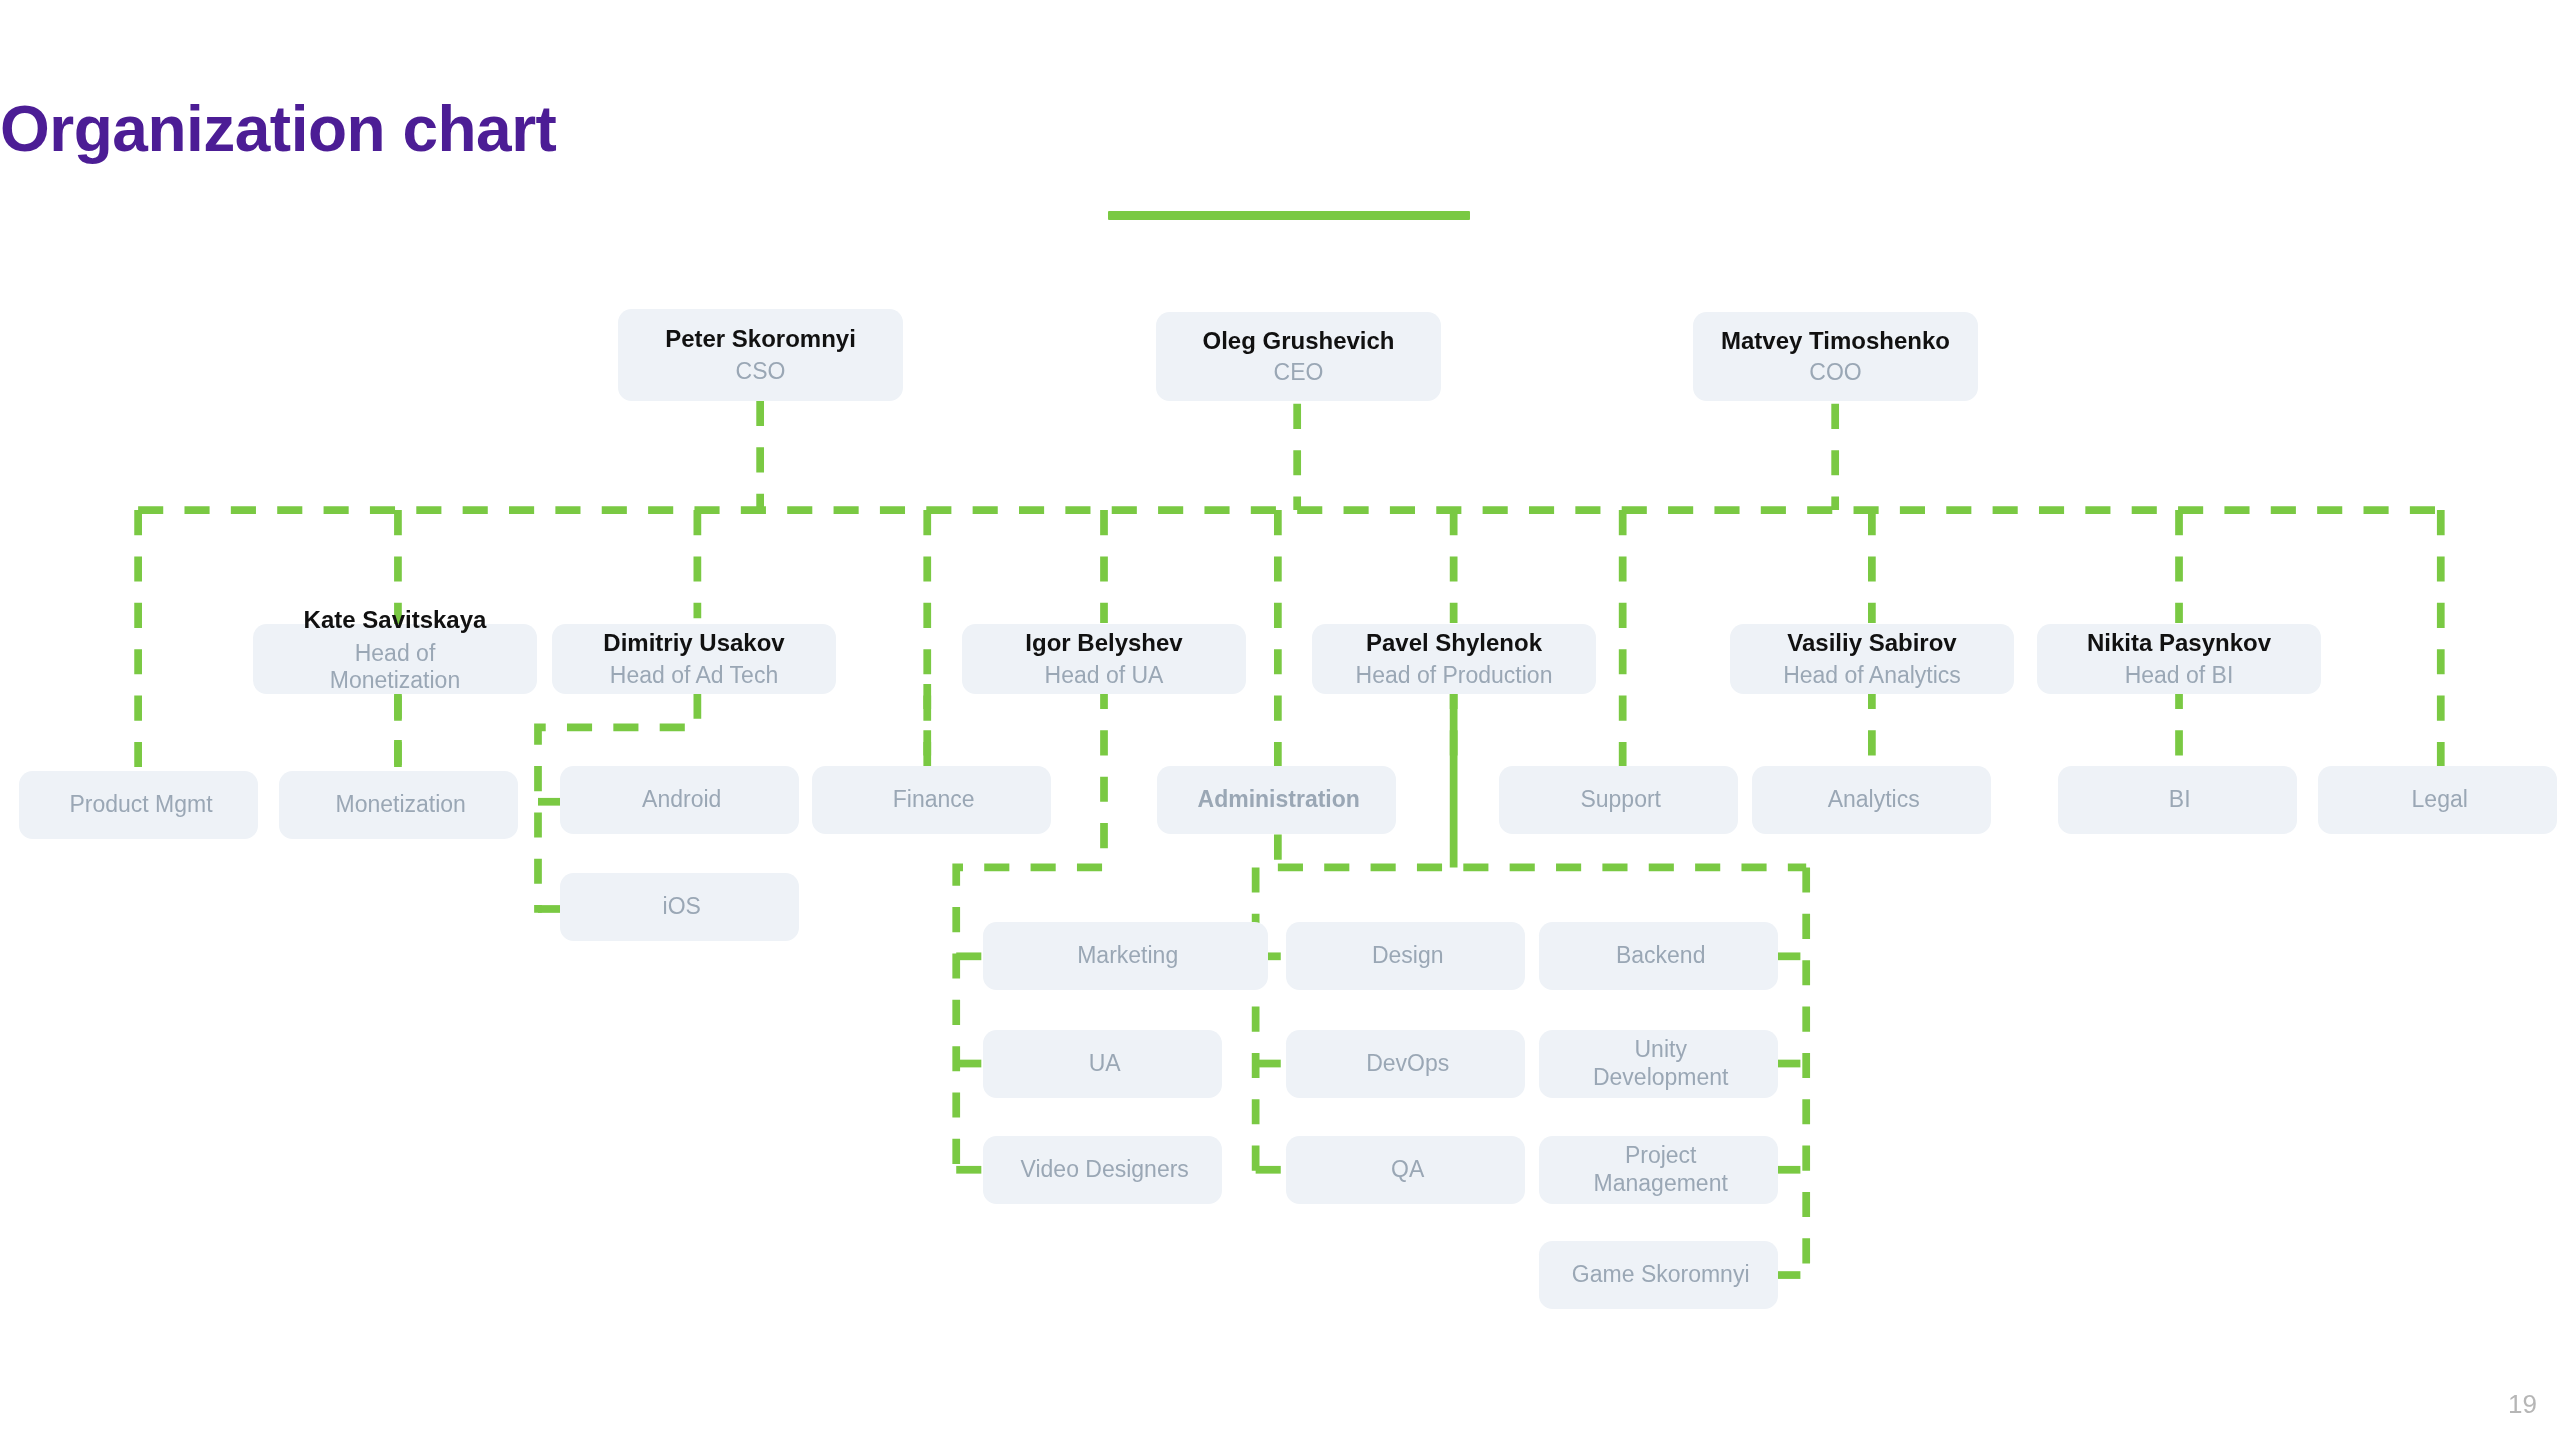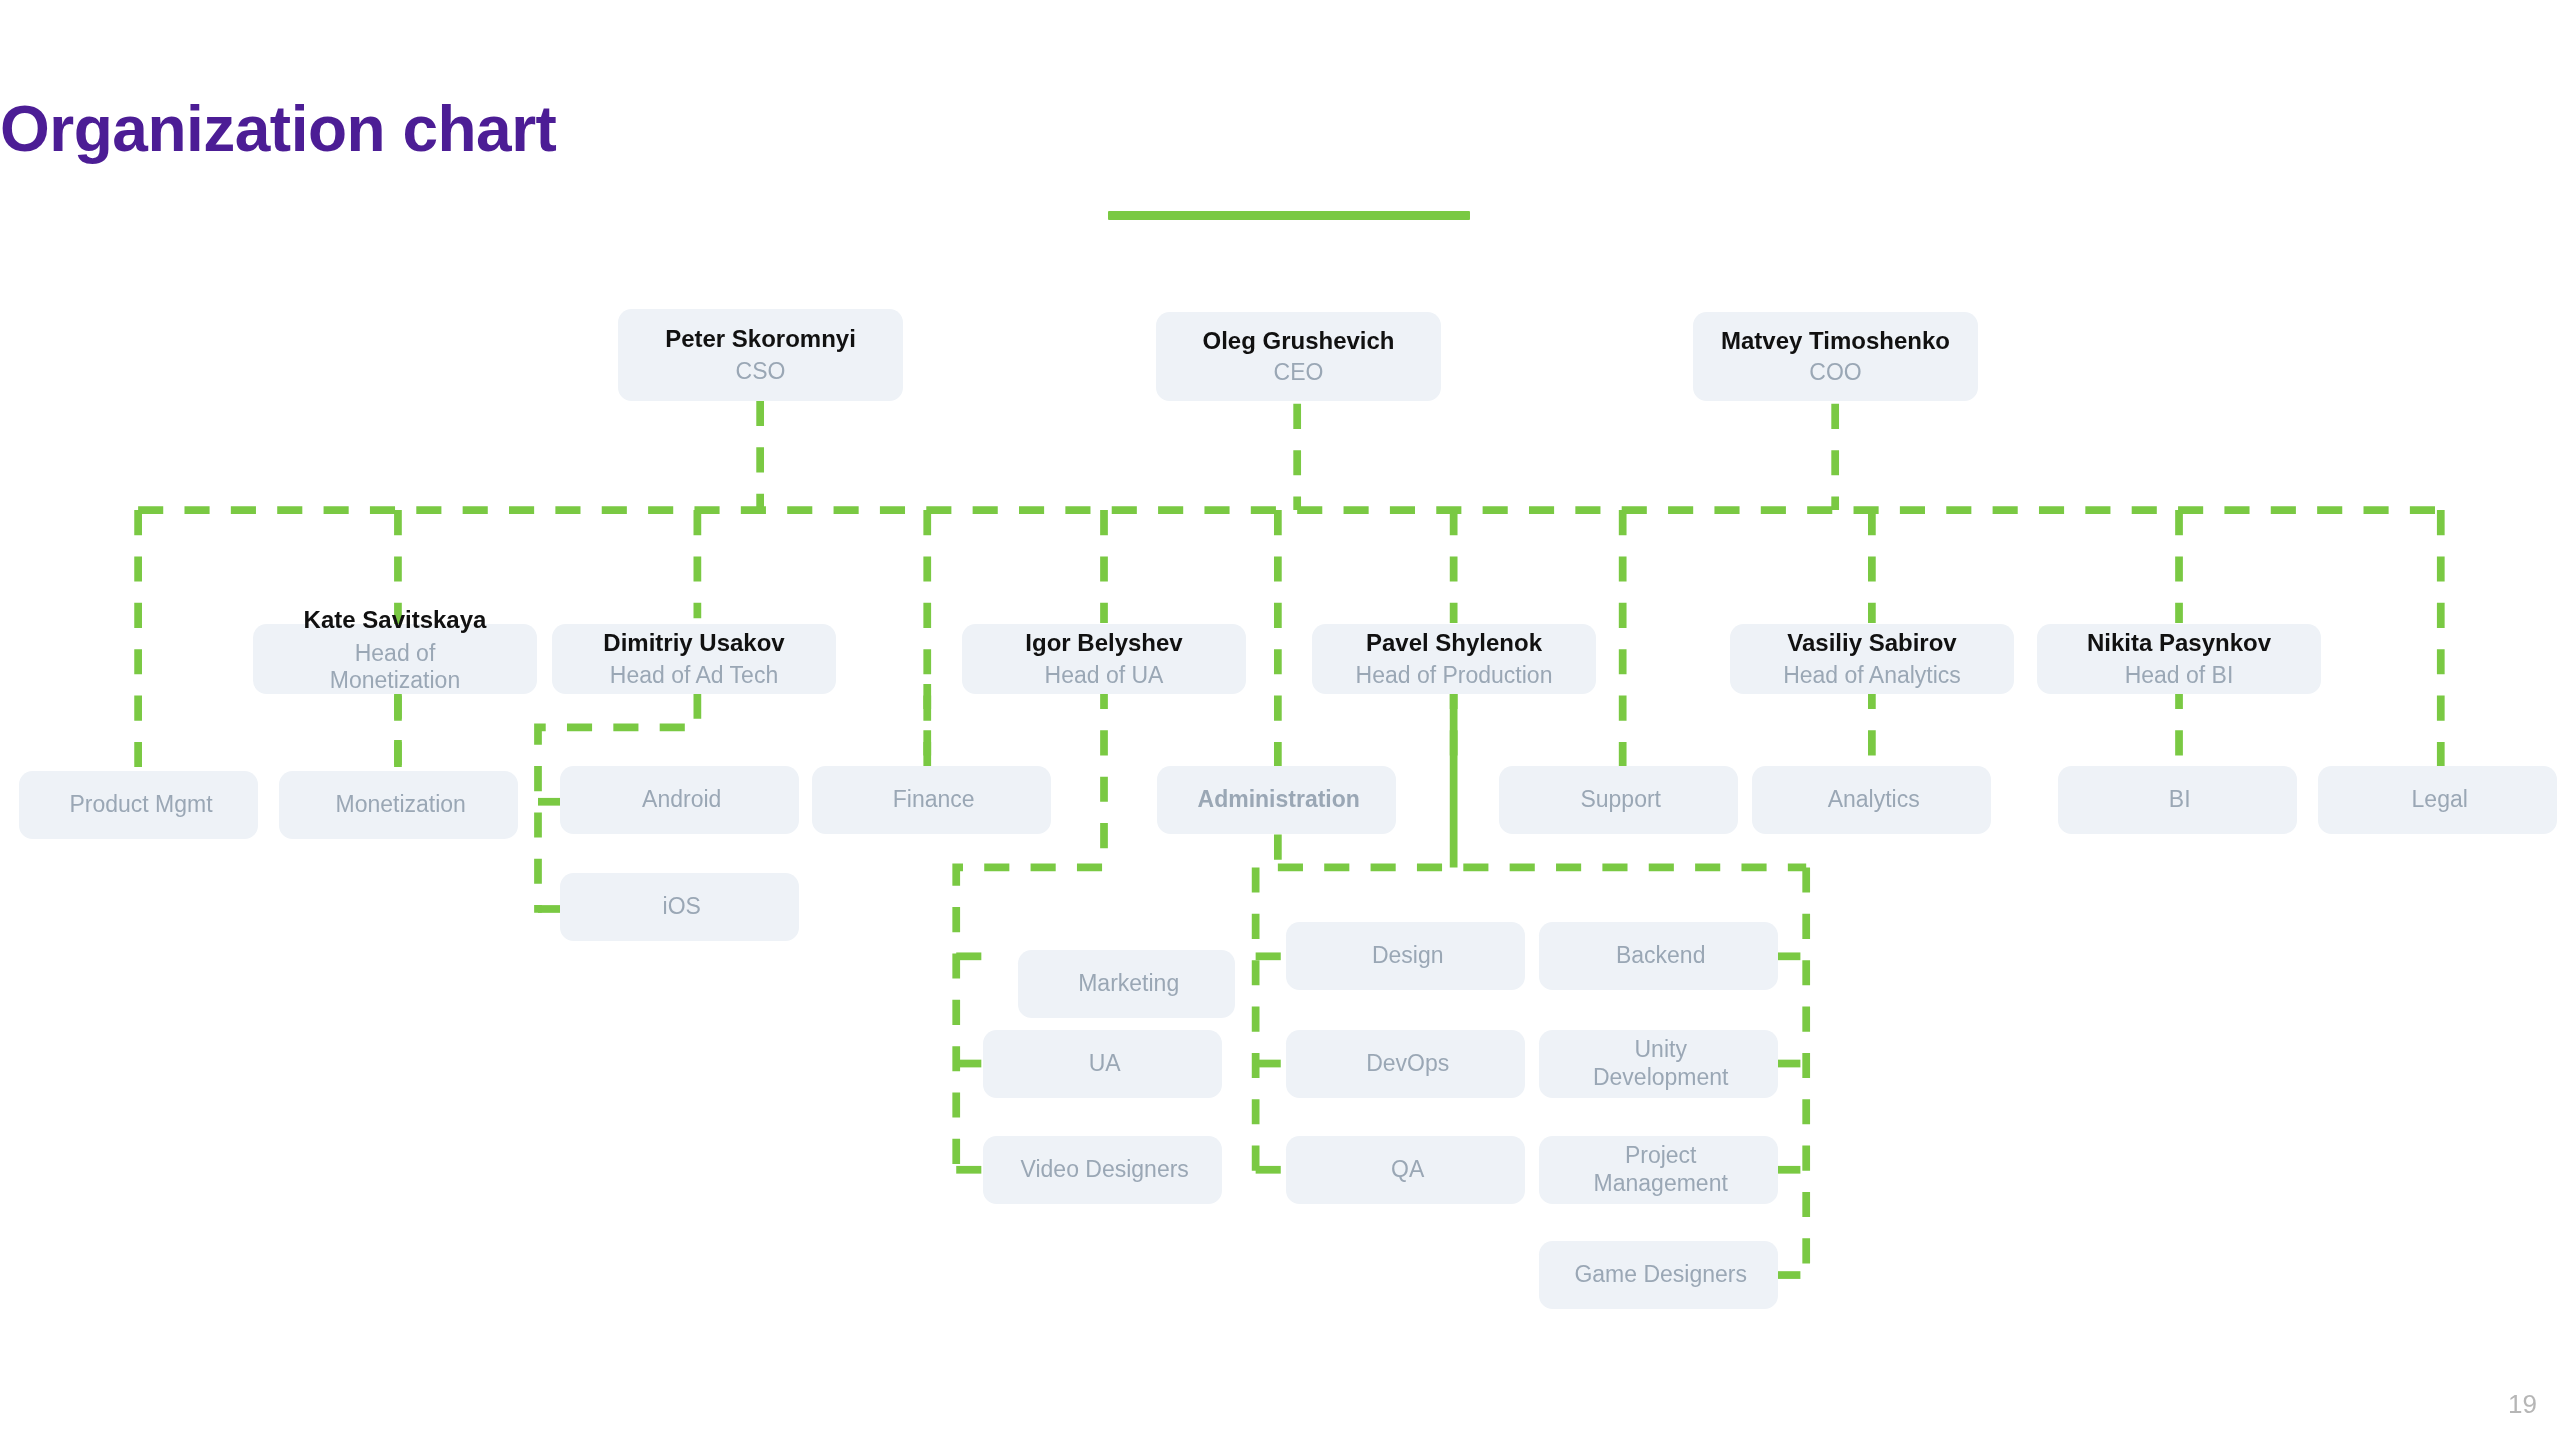--- a/index.html
+++ b/index.html
@@ -235,21 +235,21 @@
   </div>
 
   <div class="node dept" style="left:2318px; top:766px; width:239px; height:68px;">
     <div class="lbl">Legal</div>
   </div>
 
   <div class="node dept" style="left:560px; top:873px; width:239px; height:68px;">
     <div class="lbl">iOS</div>
   </div>
 
-  <div class="node dept" style="left:1018px; top:922px; width:217px; height:68px;margin-top:28px;">
+  <div class="node dept" style="left:983px; top:922px; width:285px; height:68px;">
     <div class="lbl">Marketing</div>
   </div>
 
   <div class="node dept" style="left:983px; top:1030px; width:239px; height:68px;">
     <div class="lbl">UA</div>
   </div>
 
   <div class="node dept" style="left:983px; top:1136px; width:239px; height:68px;">
     <div class="lbl">Video Designers</div>
   </div>
@@ -272,19 +272,19 @@
 
   <div class="node dept" style="left:1539px; top:1030px; width:239px; height:68px;">
     <div class="lbl" style="max-width:169px;">Unity Development</div>
   </div>
 
   <div class="node dept" style="left:1539px; top:1136px; width:239px; height:68px;">
     <div class="lbl" style="max-width:179px;">Project Management</div>
   </div>
 
   <div class="node dept" style="left:1539px; top:1241px; width:239px; height:68px;">
-    <div class="lbl">Game Designers</div>
+    <div class="lbl">Game Skoromnyi</div>
   </div>
 
   <div id="page-num">19</div>
 
 </div>
 
 
 </body></html>

